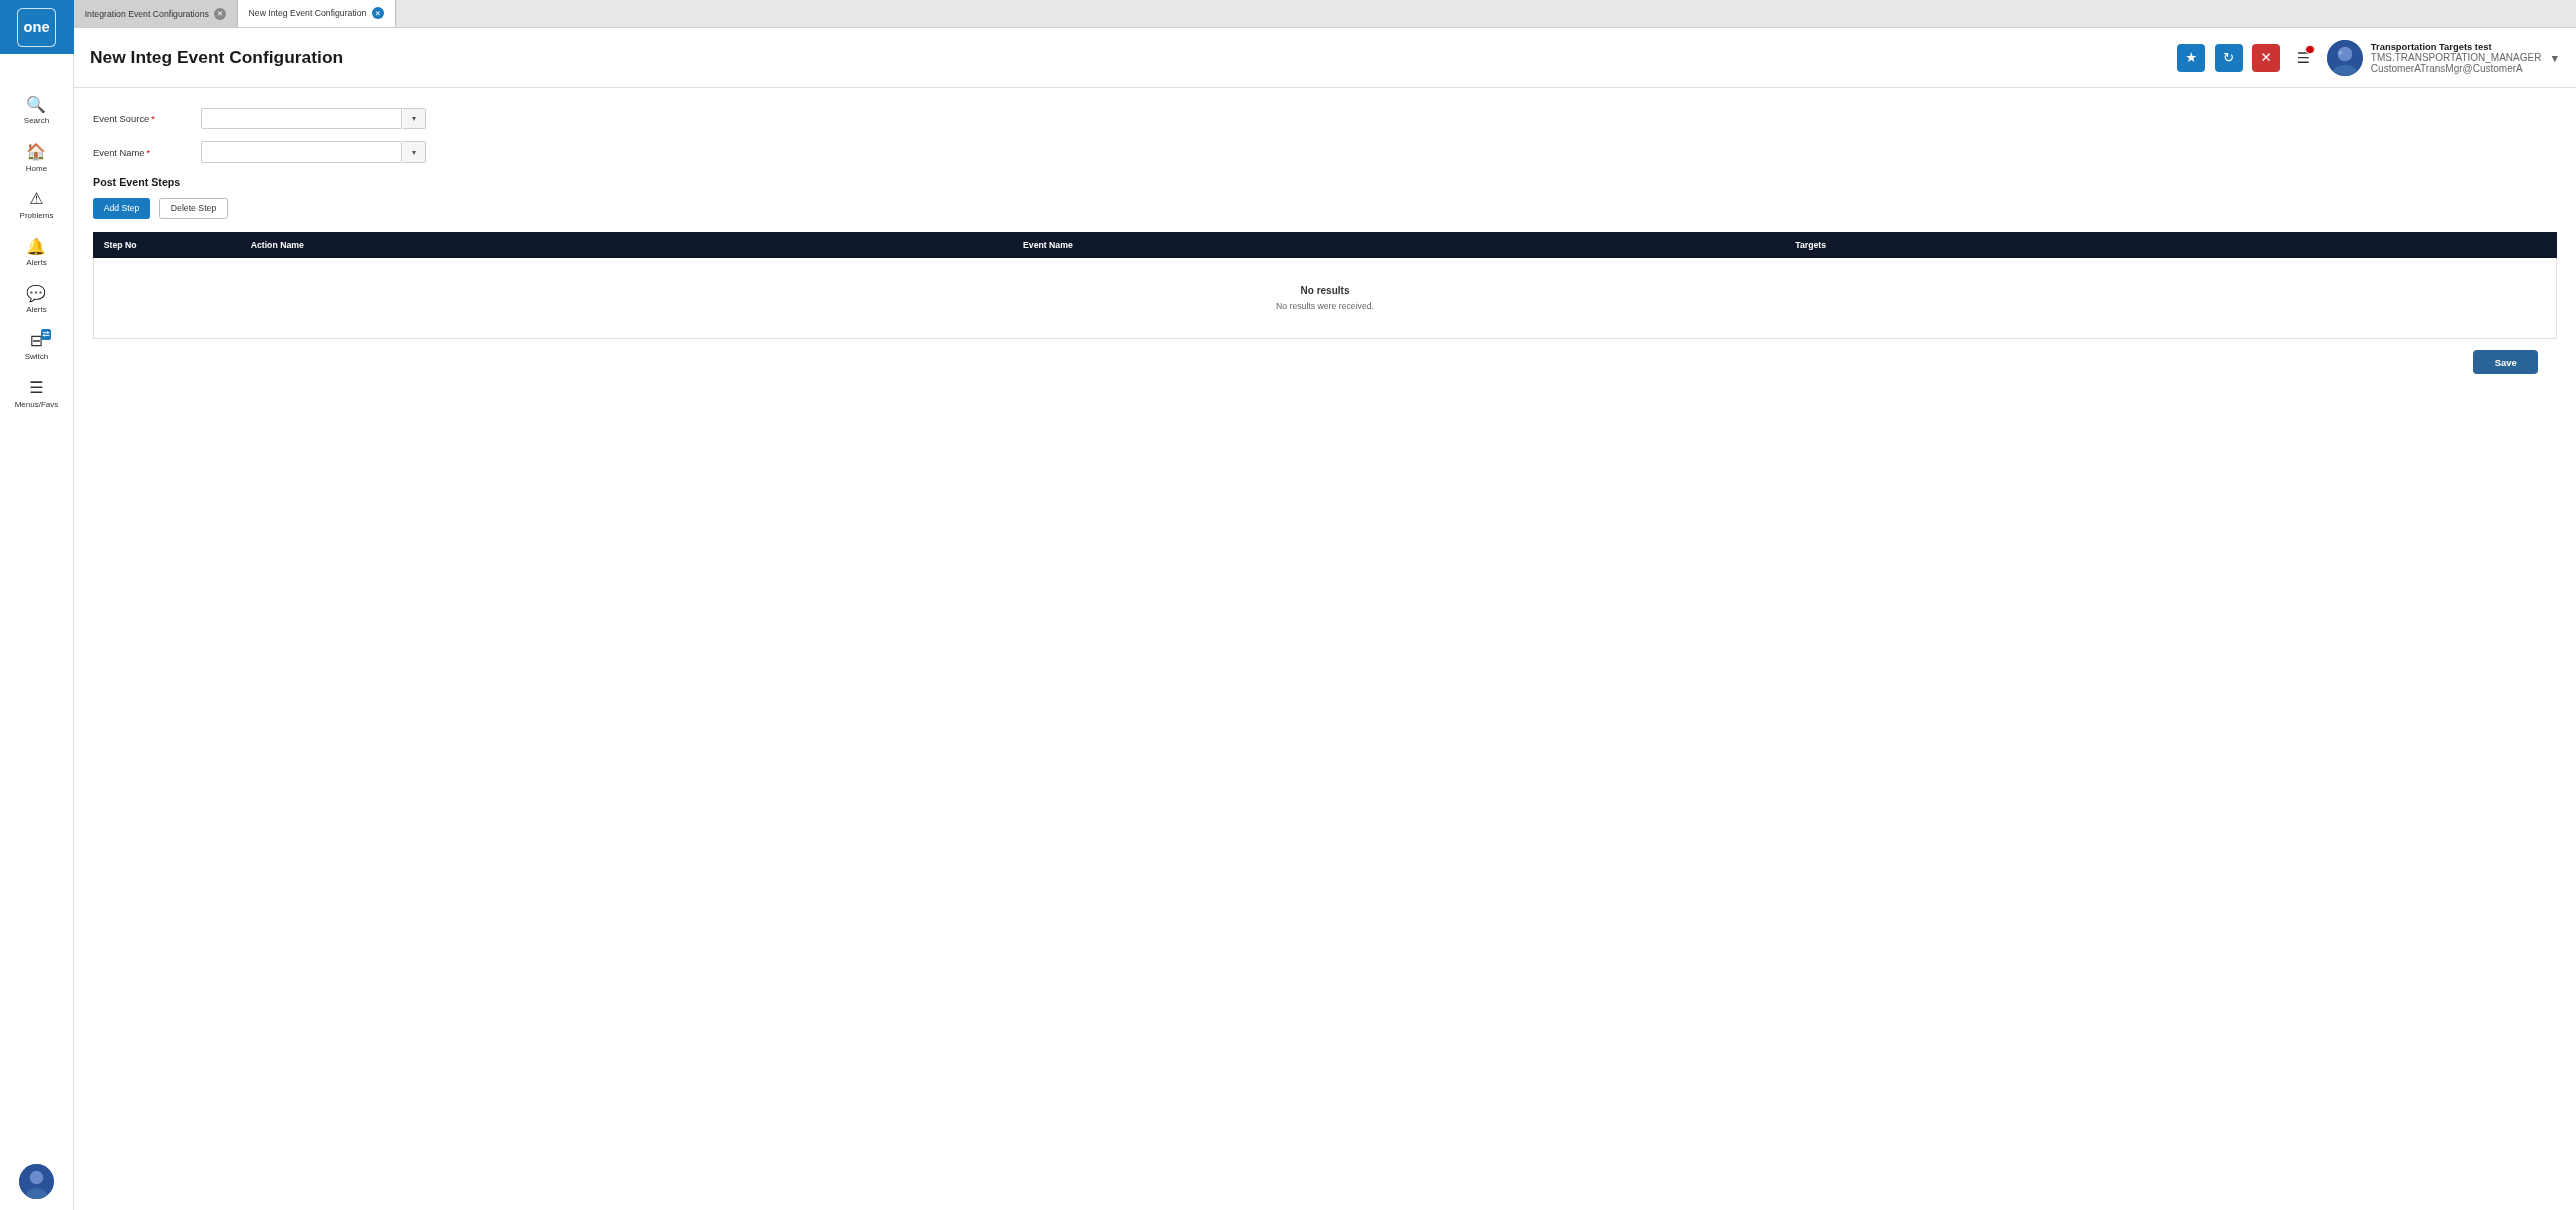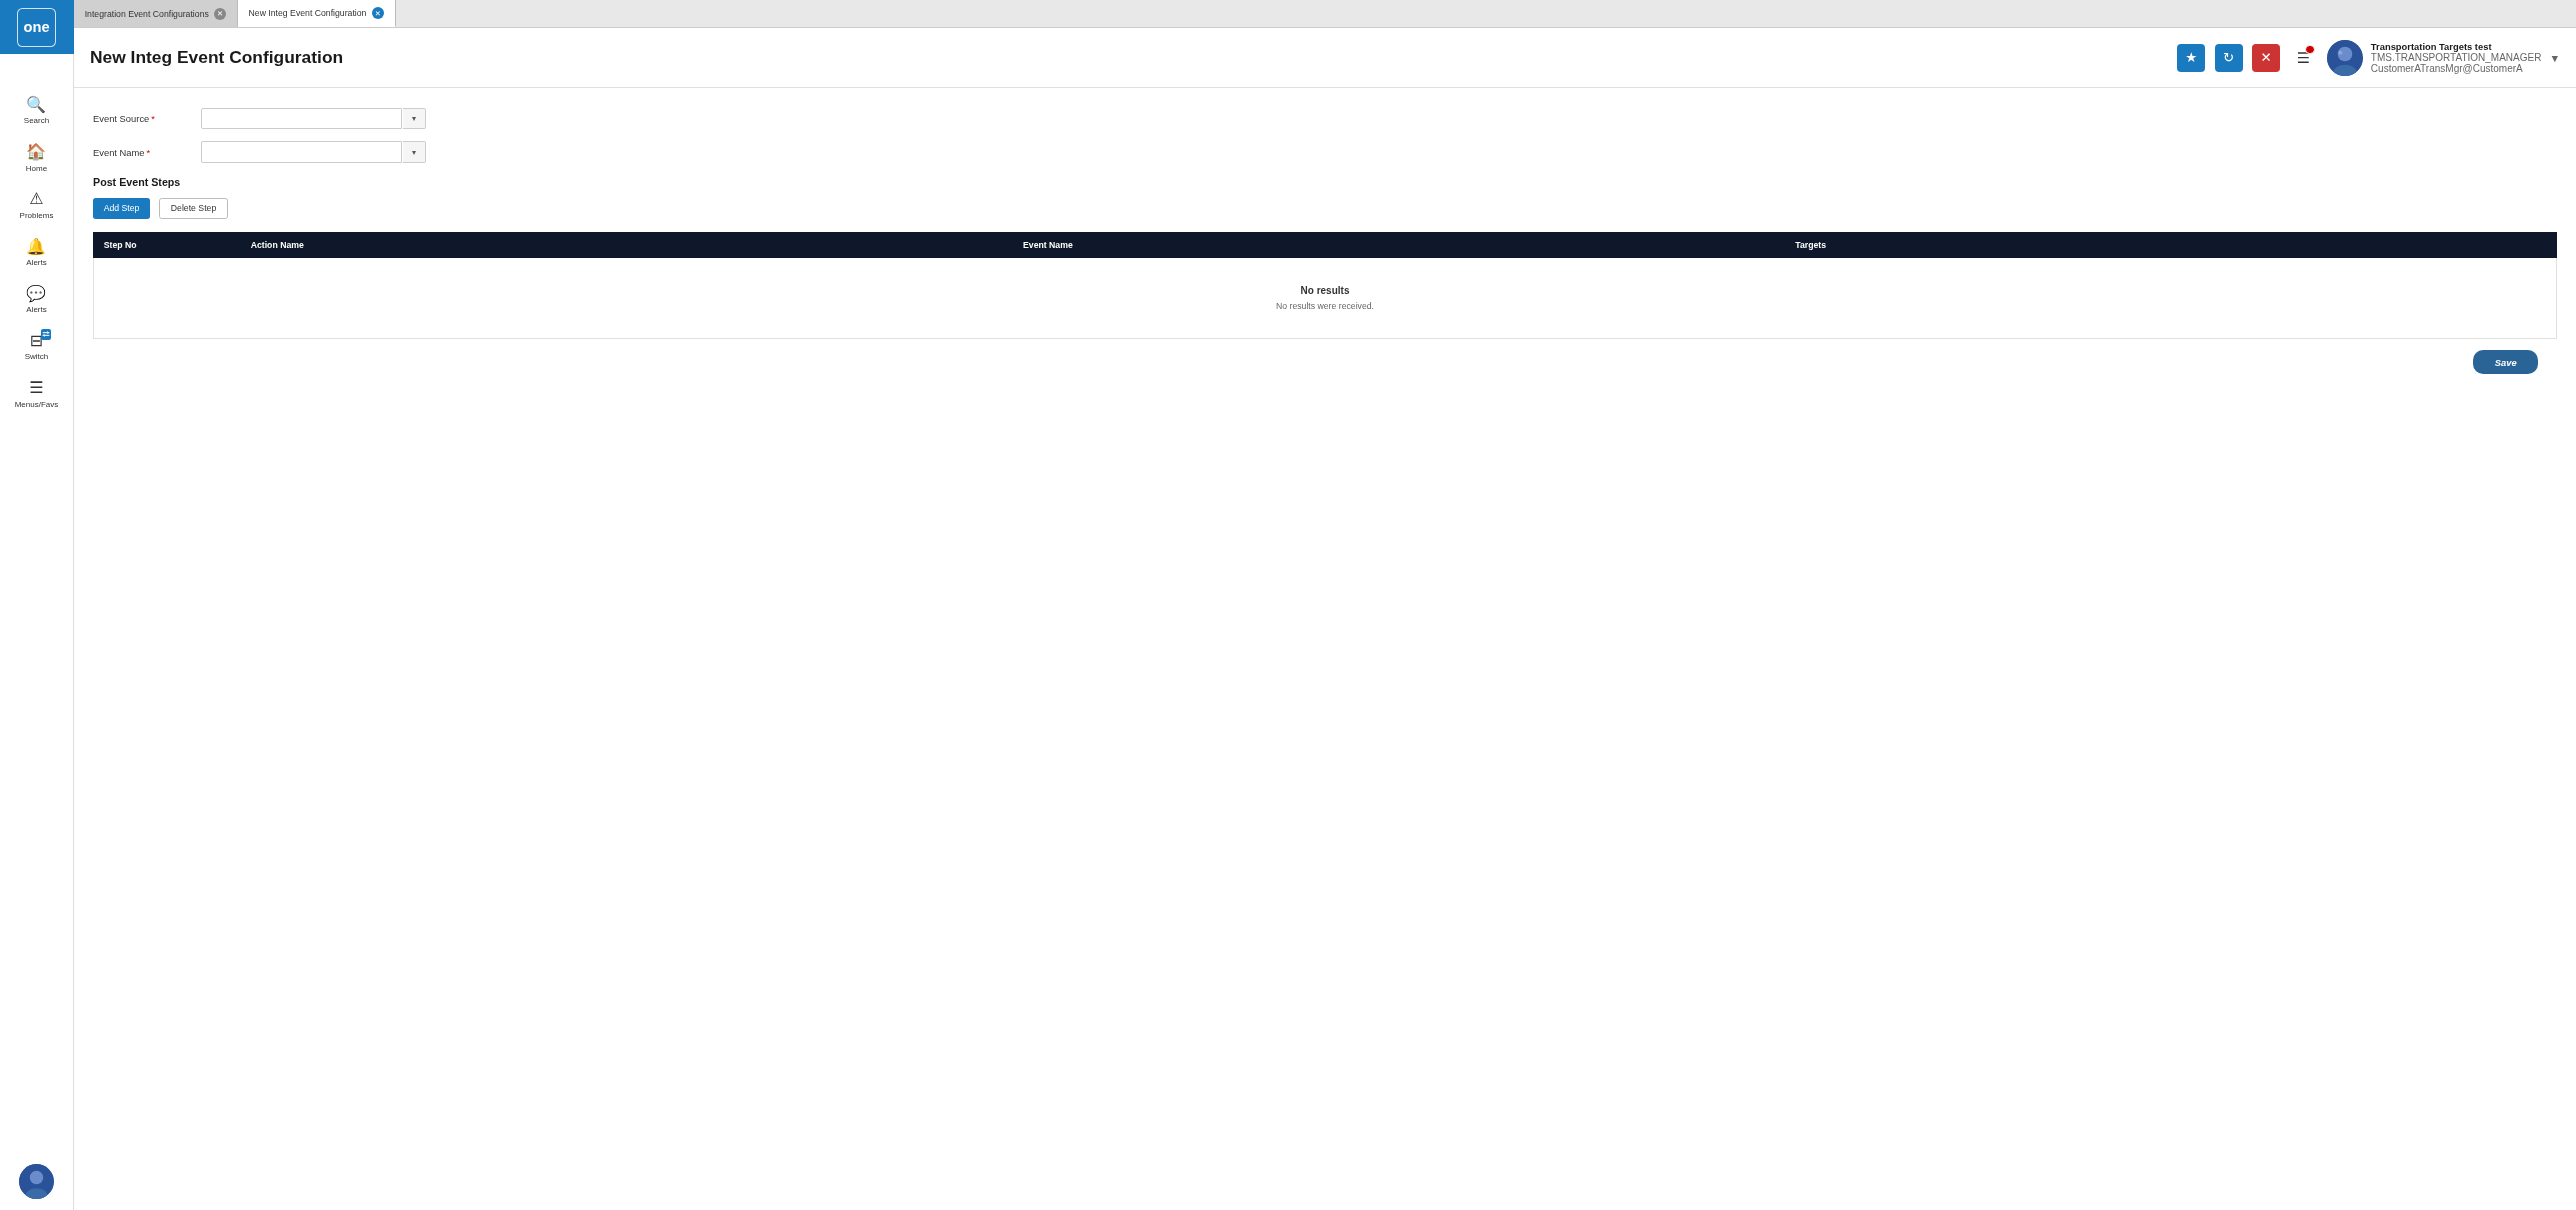--- a/index.html
+++ b/index.html
@@ -343,25 +343,24 @@
     .footer-bar {
       display: flex;
       justify-content: flex-end;
       padding: 10.7px 19px 0 0;
     }
     .btn-save {
       background: #2a6496;
       color: white;
       border: none;
       padding: 6.7px 21.4px;
-      border-radius: 10px;
+      border-radius: 4px;
       font-size: 9.4px;
       font-weight: 600;
       cursor: pointer;
-      font-style: italic;
     }
 
     
     .sidebar-switch {
       position: relative;
       display: flex;
       flex-direction: column;
       align-items: center;
     }
   </style>

